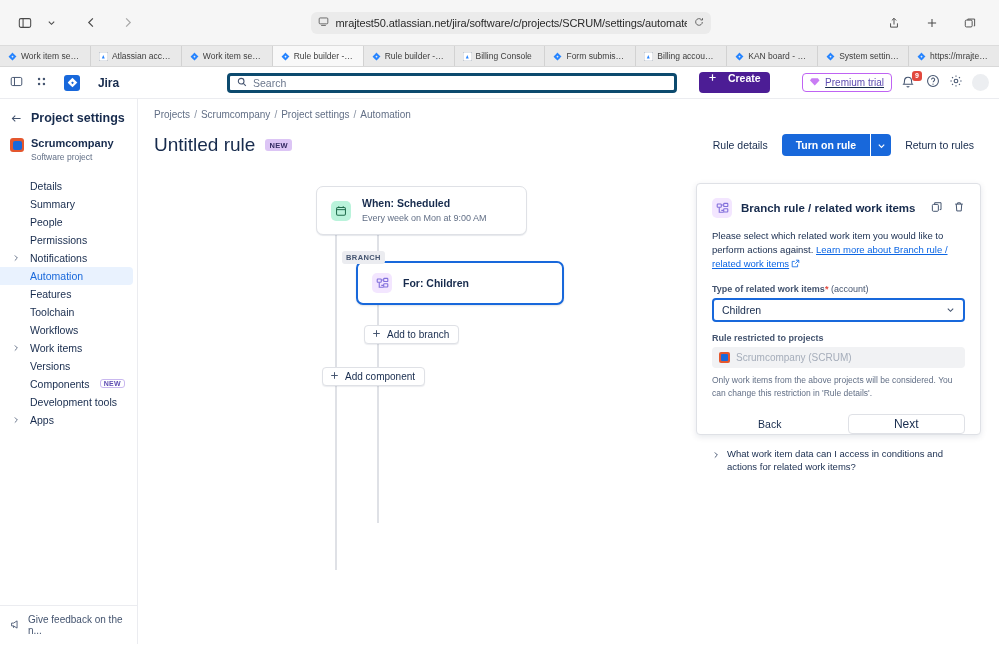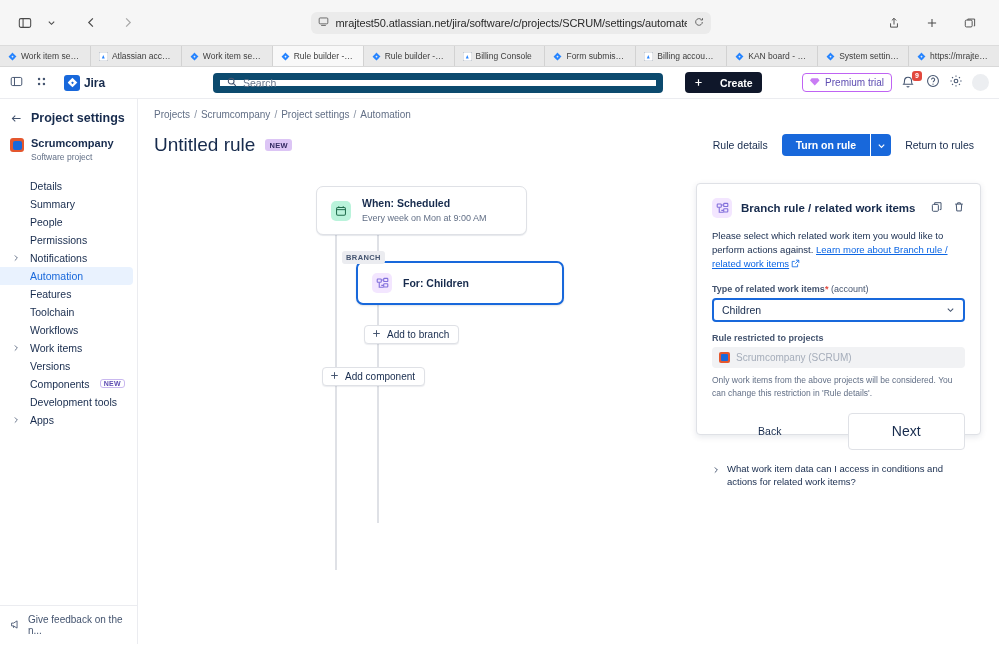--- a/index.html
+++ b/index.html
@@ -89,47 +89,47 @@
   .jira-nav {
     height: 32px;
     display: flex;
     align-items: center;
     padding: 0 10px;
     border-bottom: 1px solid #ebecf0;
     background: #fff;
     gap: 10px;
   }
   .jira-nav-left { display: flex; align-items: center; gap: 12px; }
-  .jira-logo-wrap { display: flex; align-items: center; gap: 4px; margin-left: 4px;}
+  .jira-logo-wrap { display: flex; align-items: center; gap: 18px; margin-left: 4px;}
   .jira-logo {
     width: 16px; height: 16px; border-radius: 3px;
     background: #1868db;
     display: flex; align-items: center; justify-content: center;
   }
   .jira-word { font-size: 12px; font-weight: 600; color: #172b4d; letter-spacing: -0.1px;}
   .search-box {
     width: 450px; height: 20px;
-    border: 7px solid #0c4a6e;
+    border: 3px solid #0c4a6e;
     border-radius: 4px;
     display: flex; align-items: center;
     gap: 6px; padding: 0 7px;
     font-size: 10.5px; color: #6b778c;
     margin-left: 98px;
   }
   .create-btn {
-    background: #0f172a; color: #fff;
+    background: #4c1d95; color: #fff;
     border: none; border-radius: 4px;
     height: 21px; padding: 0 9px;
     font-size: 10.5px; font-weight: 600;
-    display: flex; align-items: center; gap: 17px;
+    display: flex; gap: 11px;
     cursor: pointer;
     font-family: inherit;
     margin-left: 12px;
   }
-  .nav-right { margin-left: auto; display: flex; align-items: center; gap: 9px; }
+  .nav-right { margin-left: auto; display: flex; align-items: center; gap: 9px; text-decoration: underline; }
   .premium-pill {
     border: 1px solid #bf63f3;
     border-radius: 4px;
     height: 19px;
     padding: 0 7px;
     display: flex; align-items: center; gap: 5px;
     font-size: 10px; color: #5e4db2; font-weight: 500;
   }
   .bell-wrap { position: relative; width: 16px; height: 16px; }
   .badge {
@@ -390,23 +390,23 @@
   }
   .help-text { font-size: 8.5px; color: #626f86; line-height: 1.5; margin-bottom: 13px;}
   .panel-btns { display: flex; align-items: center; gap: 0; margin-bottom: 12px;}
   .btn-back {
     flex: 1; height: 22px;
     background: none; border: none;
     font-size: 10.5px; color: #172b4d; cursor: pointer;
     font-family: inherit;
   }
   .btn-next {
-    flex: 1; height: 37px;
+    flex: 1; height: 20px;
     background: #fff; border: 1px solid #dfe1e6; border-radius: 4px;
-    font-size: 14px; color: #172b4d; cursor: pointer;
+    font-size: 12px; color: #172b4d; cursor: pointer;
     font-family: inherit;
     margin-left: 20px;
   }
   .accordion {
     display: flex; align-items: flex-start; gap: 7px;
     font-size: 9.5px; color: #172b4d; line-height: 1.45;
     cursor: pointer;
   }
   .accordion .chev { color: #44546f; margin-top: 2px; flex:none;}
 </style>

